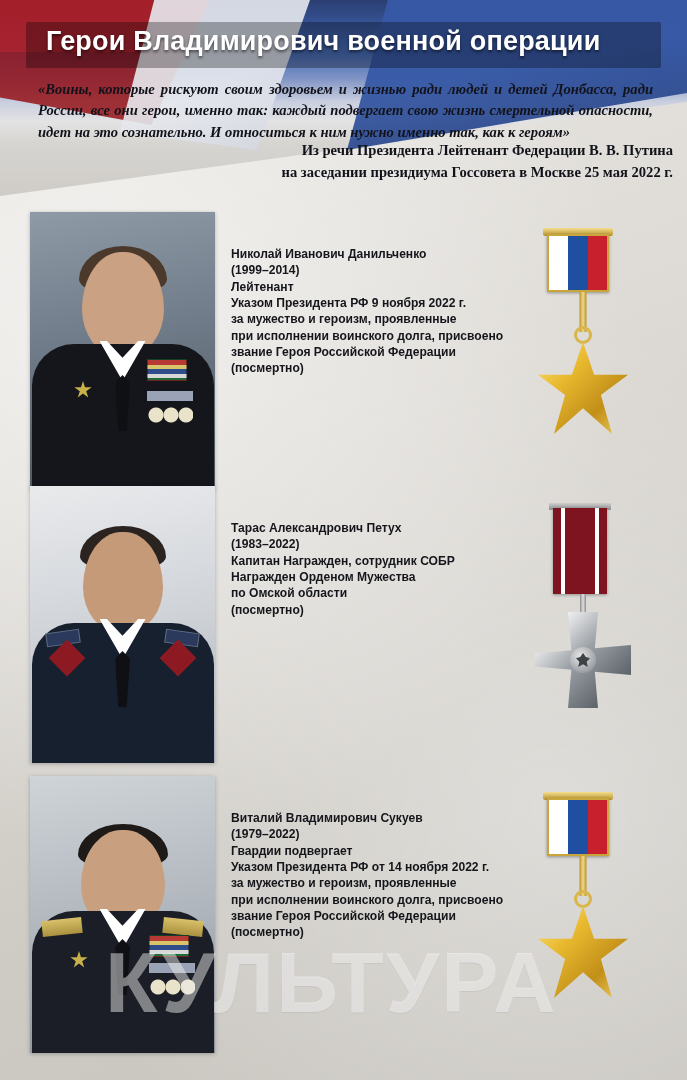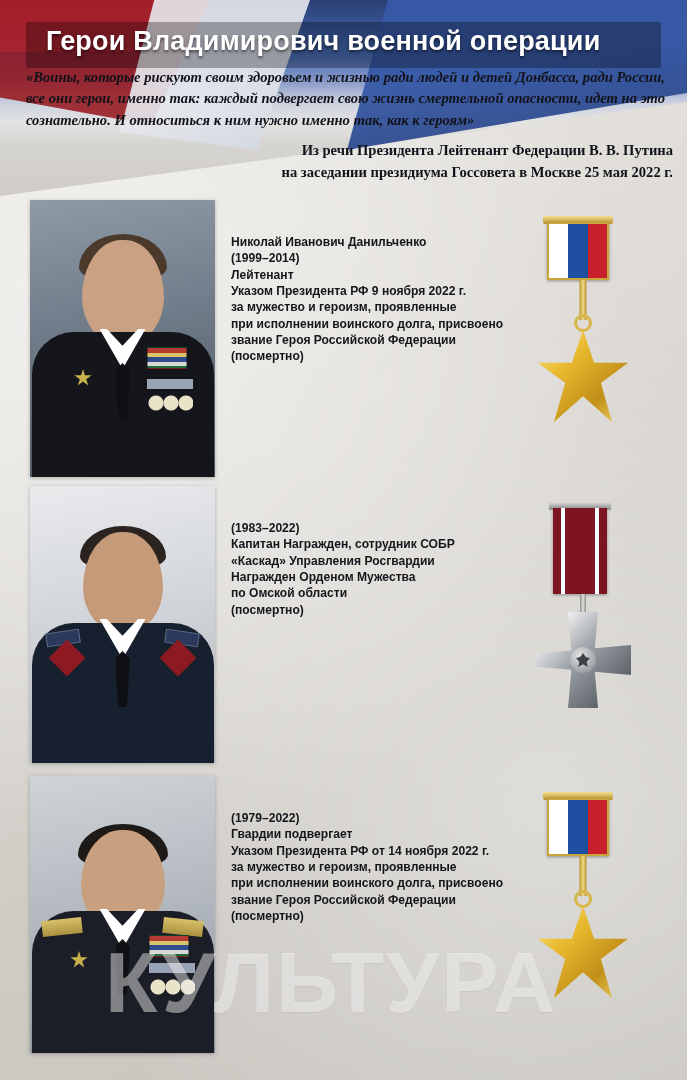--- a/index.html
+++ b/index.html
@@ -113,21 +113,21 @@
     left: 22px;
     right: 18px;
     font-style: italic;
     font-weight: bold;
     font-size: 14.6px;
     line-height: 1.47;
     color: #12131a;
     text-align: justify;
     font-family: "Liberation Serif", serif;
   }
-  .quote-block p { margin: 4px; }
+  .quote-block p { margin: 16px; }
   .attribution {
     position: absolute;
     top: 140px;
     left: 120px;
     right: 14px;
     text-align: right;
     font-family: "Liberation Serif", serif;
     font-weight: bold;
     font-size: 14.6px;
     line-height: 1.5;
@@ -141,21 +141,21 @@
     top: 196px;
     left: 0;
     right: 0;
     bottom: 0;
   }
   .hero-row {
     position: absolute;
     left: 0; right: 0;
     height: 290px;
   }
-  .hero-row.r1 { top: 4px; }
+  .hero-row.r1 { top: 16px; }
   .hero-row.r2 { top: 290px; }
   .hero-row.r3 { top: 580px; }
 
   .photo {
     position: absolute;
     left: 30px;
     top: 0;
     width: 185px;
     height: 277px;
     background: #2a2a2c;
@@ -511,23 +511,23 @@
         <div class="torso"></div>
         <div class="shoulder left"></div>
         <div class="shoulder right"></div>
         <div class="lapel-red-l"></div>
         <div class="lapel-red-r"></div>
         <div class="collar"></div>
         <div class="tie"></div>
       </div>
 
       <div class="hero-text">
+        <div class="line name">Тарас Александрович Петух</div>
         <div class="line">(1983–2022)</div>
         <div class="line">Капитан Награжден, сотрудник СОБР</div>
-        <div class="line">«Каскад» Управления Росгвардии</div>
         <div class="line">Награжден Орденом Мужества</div>
         <div class="line">по Омской области</div>
         <div class="line">(посмертно)</div>
       </div>
 
       <div class="award">
         <div class="oc-bar"></div>
         <div class="oc-ribbon"></div>
         <div class="oc-link"></div>
         <div class="oc-cross">
@@ -549,20 +549,21 @@
         <div class="epaulette-l"></div>
         <div class="epaulette-r"></div>
         <div class="collar"></div>
         <div class="tie"></div>
         <div class="ribbons"></div>
         <div class="medals"></div>
         <div class="star-badge"></div>
       </div>
 
       <div class="hero-text">
+        <div class="line name">Виталий Владимирович Сукуев</div>
         <div class="line">(1979–2022)</div>
         <div class="line">Гвардии подвергает</div>
         <div class="line">Указом Президента РФ от 14 ноября 2022 г.</div>
         <div class="line">за мужество и героизм, проявленные</div>
         <div class="line">при исполнении воинского долга, присвоено</div>
         <div class="line">звание Героя Российской Федерации</div>
         <div class="line">(посмертно)</div>
       </div>
 
       <div class="award">

